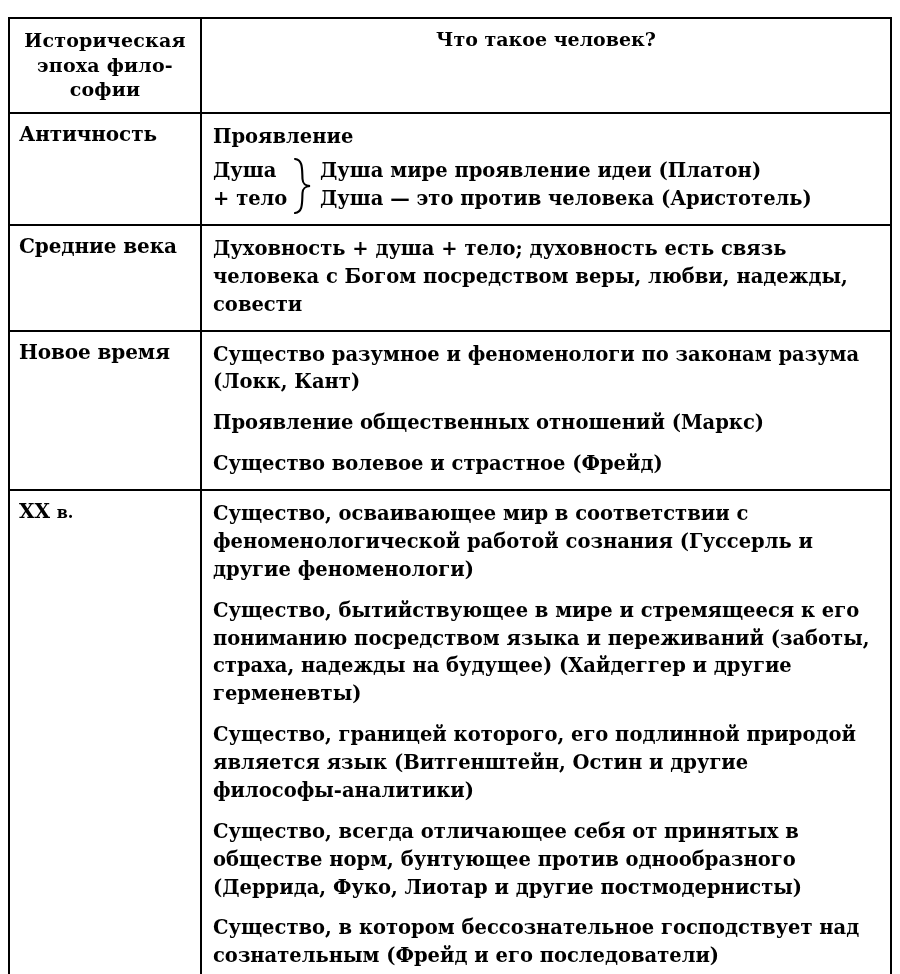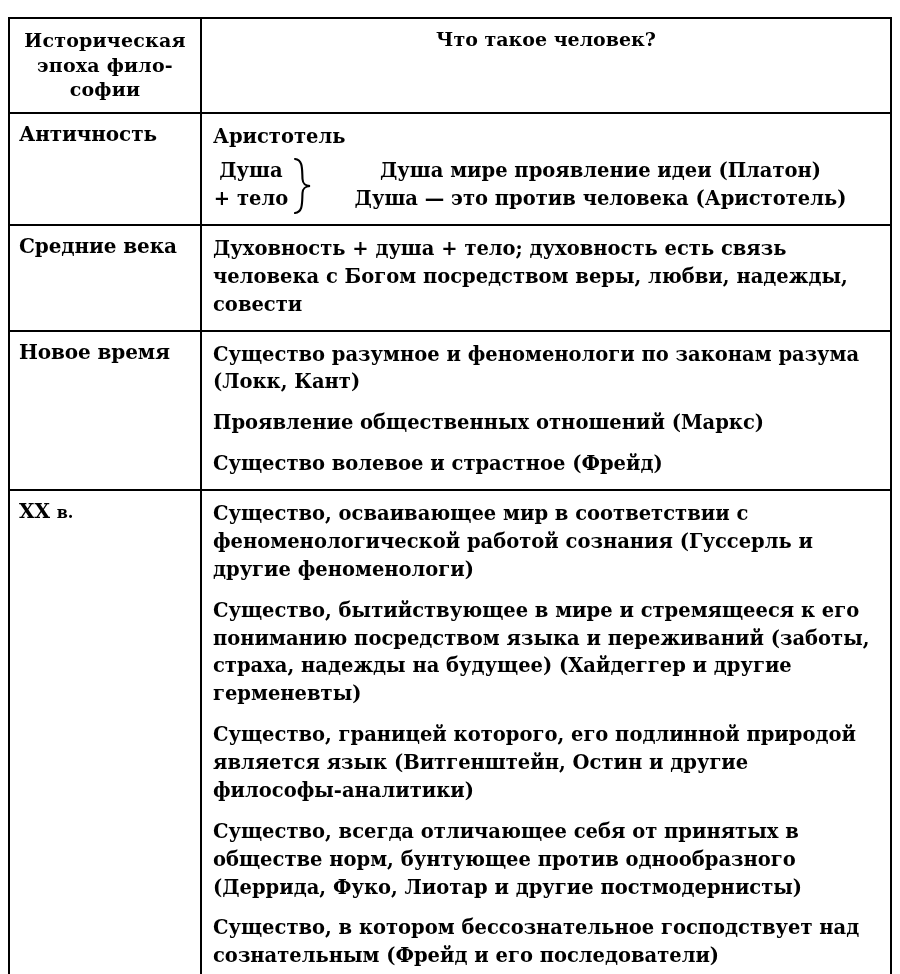--- a/index.html
+++ b/index.html
@@ -87,21 +87,20 @@
   }
   td.def-cell p.tight {
     margin-bottom: 6px;
   }
 
   
   .brace-block {
     display: flex;
     align-items: stretch;
     margin-top: 4px;
-    text-align: center;
   }
   .brace-left {
     flex: 0 0 auto;
     font-weight: bold;
     font-size: 19.5px;
     line-height: 1.42;
     padding-right: 3px;
     min-width: 76px;
   }
   .brace-left span { display: block; white-space: nowrap; }
@@ -143,21 +142,21 @@
         </th>
         <th class="header-def">Что такое человек?</th>
       </tr>
     </thead>
 
     <tbody>
 
       <tr>
         <td class="epoch-cell">Античность</td>
         <td class="def-cell">
-          <p class="tight">Аристотель</p>
+          <p class="tight">Проявление</p>
           <div class="brace-block">
             <div class="brace-left">
               <span>Душа</span>
               <span>+ тело</span>
             </div>
             <div class="brace-glyph">
               <svg width="20" height="58" viewBox="0 0 20 58" aria-hidden="true">
                 <path d="M2 2 C 10 3, 9 12, 9.5 22 C 9.8 27, 12 28.5, 17 29 C 12 29.5, 9.8 31, 9.5 36 C 9 46, 10 55, 2 56" fill="none" stroke="#000000" stroke-width="2.1" stroke-linecap="round"></path>
               </svg>
             </div>

